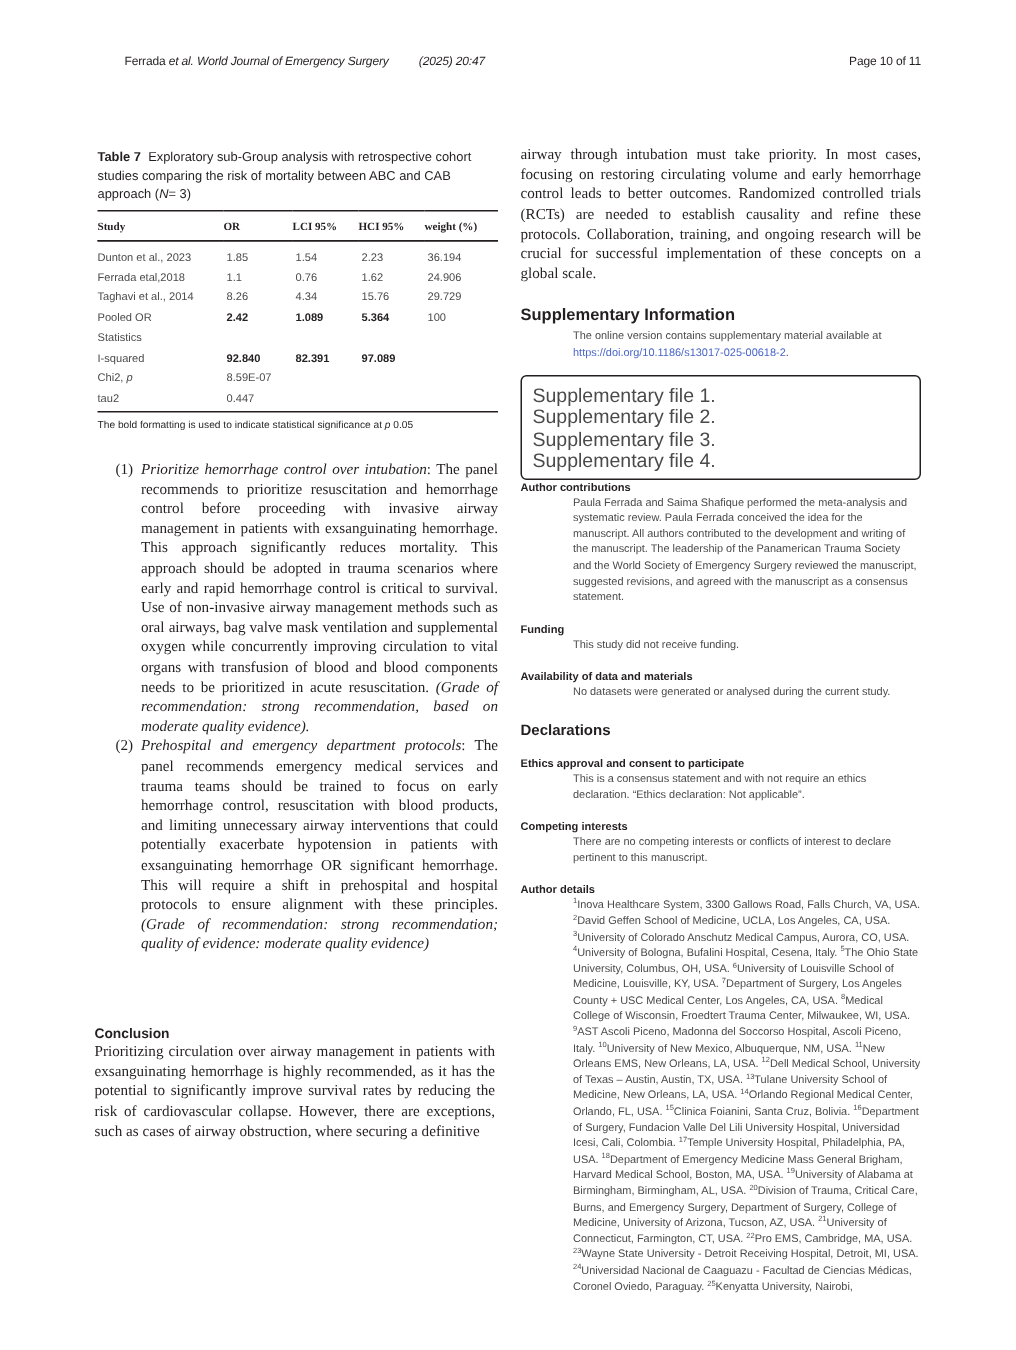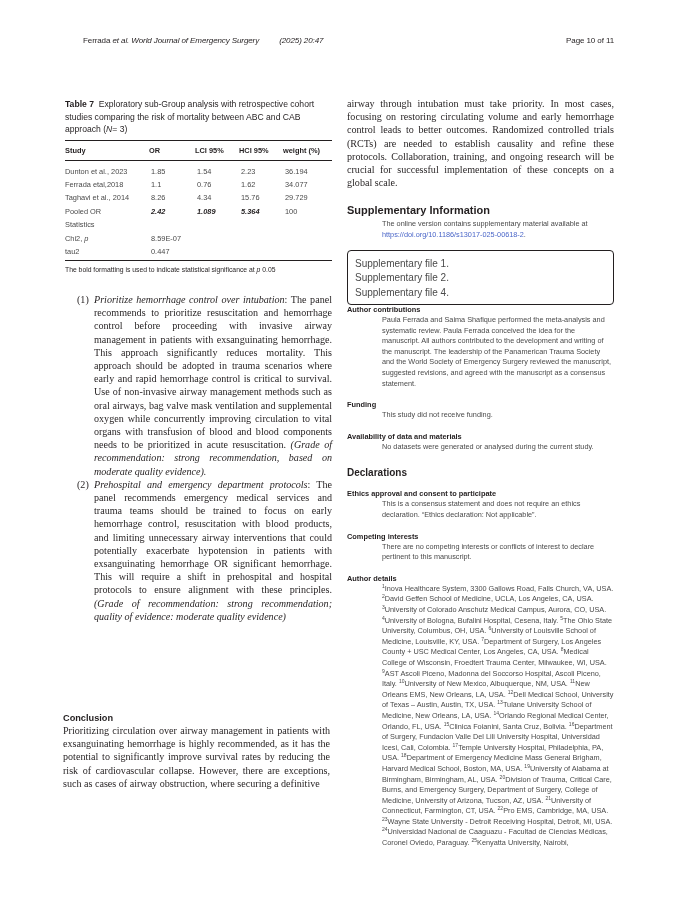--- a/index.html
+++ b/index.html
@@ -12,50 +12,50 @@
   .running-head .journal .authors { font-style: normal; margin-left: 20px; }
   .running-head .journal .year { margin-left: 18px; }
   .running-head .pagenum { position: absolute; right: 0; top: 0; font-style: normal; }
 
   .col-left { position: absolute; left: 65px; top: 98px; width: 267px; }
   .col-right { position: absolute; left: 347px; top: 97px; width: 267px; }
 
   .tbl-caption { font-size: 8.6px; line-height: 12.5px; color: #231f20; }
   .tbl-caption b { font-weight: bold; }
   .tbl { width: 100%; border-collapse: collapse; margin-top: 4px; font-size: 7.4px; }
-  .tbl thead th { font-weight: bold; text-align: left; padding: 5px 0 5px 0; border-top: 1.2px solid #231f20; border-bottom: 1.2px solid #231f20; }
+  .tbl thead th { font-weight: bold; text-align: left; padding: 5px 0 5px 0; border-top: 1.2px solid #231f20; border-bottom: 1.2px solid #231f20; font-family: Liberation Serif, serif; }
   .tbl tbody td { padding: 2px 0; height: 13.5px; color: #4a4a4a; }
   .tbl tbody tr:first-child td { padding-top: 6px; height: 17px; }
   .tbl tbody tr:last-child td { padding-bottom: 4px; }
   .tbl .c-study { width: 84px; }
   .tbl .c-or { width: 46px; }
   .tbl .c-lci { width: 44px; }
   .tbl .c-hci { width: 44px; }
   .tbl .num { padding-left: 2px; }
-  .tbl .bold { font-weight: bold; color: #231f20; font-style: italic; }
+  .tbl .bold { font-weight: bold; color: #231f20; }
   .tbl-foot { border-top: 1.2px solid #231f20; font-size: 6.8px; padding-top: 5px; color: #231f20; }
 
   .reco { font-family: "Liberation Serif", serif; font-size: 10.1px; line-height: 13.2px; color: #231f20; margin-top: 20px; }
   .reco .item { position: relative; padding-left: 29px; text-align: justify; }
   .reco .item .num { position: absolute; left: 12px; top: 0; }
   .reco i { font-style: italic; }
 
   .h-section { font-family: "Liberation Sans", sans-serif; font-weight: bold; font-size: 9.2px; color: #231f20; }
   .serif-body { font-family: "Liberation Serif", serif; font-size: 10.1px; line-height: 13.2px; text-align: justify; color: #231f20; }
 
-  .conclusion { position: absolute; left: 63px; top: 713px; width: 267px; }
+  .conclusion { position: absolute; left: 63px; top: 684px; width: 267px; }
   .conclusion .h-section { margin-bottom: 1px; }
 
   .h-big { font-weight: bold; font-size: 11px; color: #231f20; margin-top: 14px; }
   .small { font-size: 7.3px; line-height: 10.6px; color: #4a4a4a; margin-left: 35px; }
   .small a { color: #4a66c8; text-decoration: none; }
   .h-small { font-weight: bold; font-size: 7.4px; color: #231f20; margin-top: 11px; margin-bottom: 1px; }
 
   .supp-box { margin-top: 9px; border: 1px solid #231f20; border-radius: 4px; padding: 6px 7px 4px 7px; }
-  .supp-box .file { font-size: 10px; line-height: 14.5px; color: #4a4a4a; }
+  .supp-box .file { font-size: 13px; line-height: 14.5px; color: #4a4a4a; }
 
   sup { font-size: 5px; vertical-align: 3px; line-height: 0; }
 </style>
 </head>
 <body>
 
 <div class="running-head">
   <div class="journal">
     <span class="authors">Ferrada</span>
     <span>et al.</span>
@@ -86,41 +86,48 @@
           <td class="num"><span>1.85</span></td>
           <td class="num"><span>1.54</span></td>
           <td class="num"><span>2.23</span></td>
           <td class="num"><span>36.194</span></td>
         </tr>
         <tr>
           <td><span>Ferrada etal,2018</span></td>
           <td class="num"><span>1.1</span></td>
           <td class="num"><span>0.76</span></td>
           <td class="num"><span>1.62</span></td>
-          <td class="num"><span>34.077</span></td>
+          <td class="num"><span>24.906</span></td>
         </tr>
         <tr>
           <td><span>Taghavi et al., 2014</span></td>
           <td class="num"><span>8.26</span></td>
           <td class="num"><span>4.34</span></td>
           <td class="num"><span>15.76</span></td>
           <td class="num"><span>29.729</span></td>
         </tr>
         <tr>
           <td><span>Pooled OR</span></td>
           <td class="num bold"><span>2.42</span></td>
           <td class="num bold"><span>1.089</span></td>
           <td class="num bold"><span>5.364</span></td>
           <td class="num"><span>100</span></td>
         </tr>
         <tr>
           <td><span>Statistics</span></td>
           <td class="num"><span></span></td>
           <td class="num"><span></span></td>
           <td class="num"><span></span></td>
+          <td class="num"><span></span></td>
+        </tr>
+        <tr>
+          <td><span>I-squared</span></td>
+          <td class="num bold"><span>92.840</span></td>
+          <td class="num bold"><span>82.391</span></td>
+          <td class="num bold"><span>97.089</span></td>
           <td class="num"><span></span></td>
         </tr>
         <tr>
           <td><span>Chi2, </span><i>p</i></td>
           <td class="num"><span>8.59E-07</span></td>
           <td class="num"><span></span></td>
           <td class="num"><span></span></td>
           <td class="num"><span></span></td>
         </tr>
         <tr>
@@ -154,35 +161,36 @@
 </div>
 
 <div class="col-right">
   <p class="serif-body">airway through intubation must take priority. In most cases, focusing on restoring circulating volume and early hemorrhage control leads to better outcomes. Randomized controlled trials (RCTs) are needed to establish causality and refine these protocols. Collaboration, training, and ongoing research will be crucial for successful implementation of these concepts on a global scale.</p>
 
   <div class="h-big" style="margin-top:15px">Supplementary Information</div>
   <p class="small" style="margin-top:3px"><span>The online version contains supplementary material available at </span><a>https://doi.org/10.1186/s13017-025-00618-2</a><span>.</span></p>
   <div class="supp-box">
     <div class="file">Supplementary file 1.</div>
     <div class="file">Supplementary file 2.</div>
+    <div class="file">Supplementary file 3.</div>
     <div class="file">Supplementary file 4.</div>
   </div>
 
   <div class="h-small" style="margin-top:0">Author contributions</div>
   <p class="small">Paula Ferrada and Saima Shafique performed the meta-analysis and systematic review. Paula Ferrada conceived the idea for the manuscript. All authors contributed to the development and writing of the manuscript. The leadership of the Panamerican Trauma Society and the World Society of Emergency Surgery reviewed the manuscript, suggested revisions, and agreed with the manuscript as a consensus statement.</p>
 
   <div class="h-small">Funding</div>
   <p class="small">This study did not receive funding.</p>
 
   <div class="h-small">Availability of data and materials</div>
   <p class="small">No datasets were generated or analysed during the current study.</p>
 
   <div class="h-big" style="margin-top:15px; font-size:10px;">Declarations</div>
 
   <div class="h-small">Ethics approval and consent to participate</div>
-  <p class="small">This is a consensus statement and does not require an ethics declaration. “Ethics declaration: Not applicable”.</p>
+  <p class="small">This is a consensus statement and with not require an ethics declaration. “Ethics declaration: Not applicable”.</p>
 
   <div class="h-small">Competing interests</div>
   <p class="small">There are no competing interests or conflicts of interest to declare pertinent to this manuscript.</p>
 
   <div class="h-small">Author details</div>
   <p class="small" id="affils"><sup>1</sup><span>Inova Healthcare System, 3300 Gallows Road, Falls Church, VA, USA. </span><sup>2</sup><span>David Geffen School of Medicine, UCLA, Los Angeles, CA, USA. </span><sup>3</sup><span>University of Colorado Anschutz Medical Campus, Aurora, CO, USA. </span><sup>4</sup><span>University of Bologna, Bufalini Hospital, Cesena, Italy. </span><sup>5</sup><span>The Ohio State University, Columbus, OH, USA. </span><sup>6</sup><span>University of Louisville School of Medicine, Louisville, KY, USA. </span><sup>7</sup><span>Department of Surgery, Los Angeles County + USC Medical Center, Los Angeles, CA, USA. </span><sup>8</sup><span>Medical College of Wisconsin, Froedtert Trauma Center, Milwaukee, WI, USA. </span><sup>9</sup><span>AST Ascoli Piceno, Madonna del Soccorso Hospital, Ascoli Piceno, Italy. </span><sup>10</sup><span>University of New Mexico, Albuquerque, NM, USA. </span><sup>11</sup><span>New Orleans EMS, New Orleans, LA, USA. </span><sup>12</sup><span>Dell Medical School, University of Texas – Austin, Austin, TX, USA. </span><sup>13</sup><span>Tulane University School of Medicine, New Orleans, LA, USA. </span><sup>14</sup><span>Orlando Regional Medical Center, Orlando, FL, USA. </span><sup>15</sup><span>Clinica Foianini, Santa Cruz, Bolivia. </span><sup>16</sup><span>Department of Surgery, Fundacion Valle Del Lili University Hospital, Universidad Icesi, Cali, Colombia. </span><sup>17</sup><span>Temple University Hospital, Philadelphia, PA, USA. </span><sup>18</sup><span>Department of Emergency Medicine Mass General Brigham, Harvard Medical School, Boston, MA, USA. </span><sup>19</sup><span>University of Alabama at Birmingham, Birmingham, AL, USA. </span><sup>20</sup><span>Division of Trauma, Critical Care, Burns, and Emergency Surgery, Department of Surgery, College of Medicine, University of Arizona, Tucson, AZ, USA. </span><sup>21</sup><span>University of Connecticut, Farmington, CT, USA. </span><sup>22</sup><span>Pro EMS, Cambridge, MA, USA. </span><sup>23</sup><span>Wayne State University - Detroit Receiving Hospital, Detroit, MI, USA. </span><sup>24</sup><span>Universidad Nacional de Caaguazu - Facultad de Ciencias Médicas, Coronel Oviedo, Paraguay. </span><sup>25</sup><span>Kenyatta University, Nairobi,</span></p>
 </div>
 
 </body></html>

